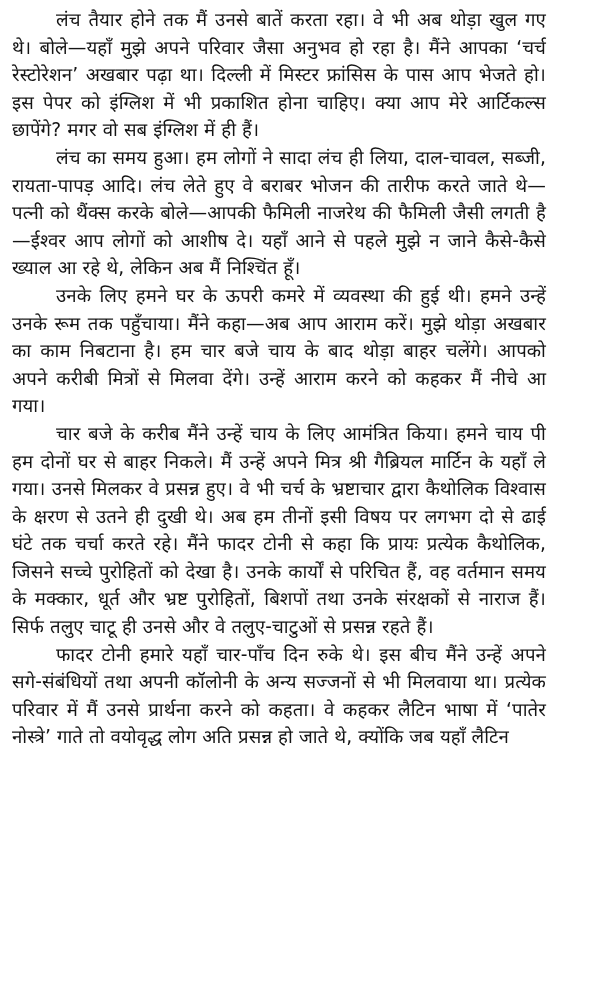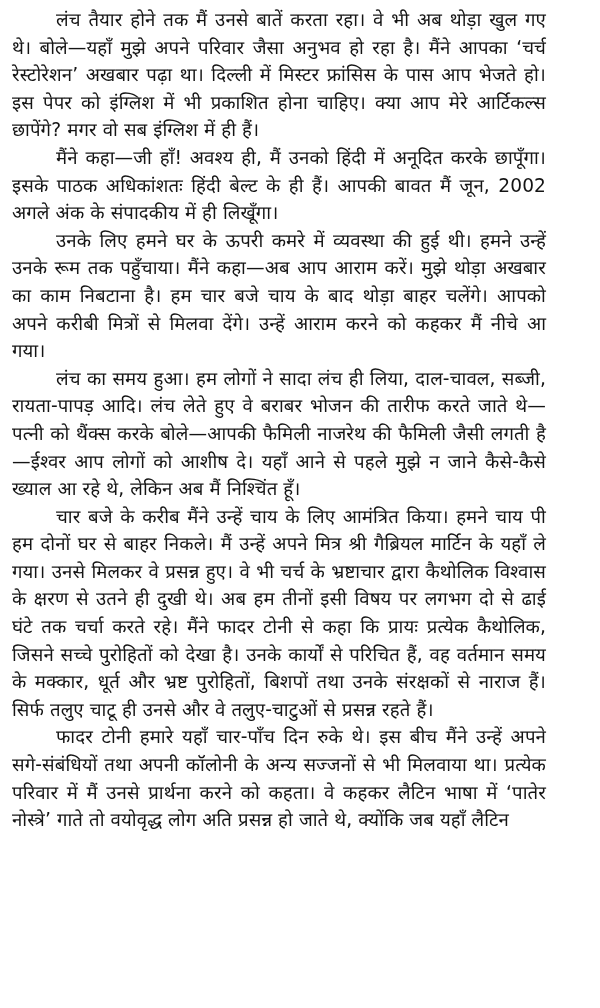--- a/index.html
+++ b/index.html
@@ -37,23 +37,22 @@
     margin-top: 43px;
   }
   .footer .sep { margin: 0 6px; font-weight: normal; }
 </style>
 </head>
 <body>
 
 <div class="page">
   <div class="body-text">
     <p class="para">लंच तैयार होने तक मैं उनसे बातें करता रहा। वे भी अब थोड़ा खुल गए थे। बोले—यहाँ मुझे अपने परिवार जैसा अनुभव हो रहा है। मैंने आपका ‘चर्च रेस्टोरेशन’ अखबार पढ़ा था। दिल्ली में मिस्टर फ्रांसिस के पास आप भेजते हो। इस पेपर को इंग्लिश में भी प्रकाशित होना चाहिए। क्या आप मेरे आर्टिकल्स छापेंगे? मगर वो सब इंग्लिश में ही हैं।</p>
-    <p class="para">मैंने कहा—जी हाँ! अवश्य ही, मैं उनको हिंदी में अनूदित करके छापूँगा। इसके पाठक अधिकांशतः हिंदी बेल्ट के ही हैं। आपकी बावत मैं जून, 2002 अगले अंक के संपादकीय में ही लिखूँगा।</p>
+    <p class="para">लंच का समय हुआ। हम लोगों ने सादा लंच ही लिया, दाल-चावल, सब्जी, रायता-पापड़ आदि। लंच लेते हुए वे बराबर भोजन की तारीफ करते जाते थे—पत्नी को थैंक्स करके बोले—आपकी फैमिली नाजरेथ की फैमिली जैसी लगती है—ईश्वर आप लोगों को आशीष दे। यहाँ आने से पहले मुझे न जाने कैसे-कैसे ख्याल आ रहे थे, लेकिन अब मैं निश्चिंत हूँ।</p>
     <p class="para">उनके लिए हमने घर के ऊपरी कमरे में व्यवस्था की हुई थी। हमने उन्हें उनके रूम तक पहुँचाया। मैंने कहा—अब आप आराम करें। मुझे थोड़ा अखबार का काम निबटाना है। हम चार बजे चाय के बाद थोड़ा बाहर चलेंगे। आपको अपने करीबी मित्रों से मिलवा देंगे। उन्हें आराम करने को कहकर मैं नीचे आ गया।</p>
-    <p class="para">लंच का समय हुआ। हम लोगों ने सादा लंच ही लिया, दाल-चावल, सब्जी, रायता-पापड़ आदि। लंच लेते हुए वे बराबर भोजन की तारीफ करते जाते थे—पत्नी को थैंक्स करके बोले—आपकी फैमिली नाजरेथ की फैमिली जैसी लगती है—ईश्वर आप लोगों को आशीष दे। यहाँ आने से पहले मुझे न जाने कैसे-कैसे ख्याल आ रहे थे, लेकिन अब मैं निश्चिंत हूँ।</p>
     <p class="para">चार बजे के करीब मैंने उन्हें चाय के लिए आमंत्रित किया। हमने चाय पी हम दोनों घर से बाहर निकले। मैं उन्हें अपने मित्र श्री गैब्रियल मार्टिन के यहाँ ले गया। उनसे मिलकर वे प्रसन्न हुए। वे भी चर्च के भ्रष्टाचार द्वारा कैथोलिक विश्वास के क्षरण से उतने ही दुखी थे। अब हम तीनों इसी विषय पर लगभग दो से ढाई घंटे तक चर्चा करते रहे। मैंने फादर टोनी से कहा कि प्रायः प्रत्येक कैथोलिक, जिसने सच्चे पुरोहितों को देखा है। उनके कार्यों से परिचित हैं, वह वर्तमान समय के मक्कार, धूर्त और भ्रष्ट पुरोहितों, बिशपों तथा उनके संरक्षकों से नाराज हैं। सिर्फ तलुए चाटू ही उनसे और वे तलुए-चाटुओं से प्रसन्न रहते हैं।</p>
     <p class="para">फादर टोनी हमारे यहाँ चार-पाँच दिन रुके थे। इस बीच मैंने उन्हें अपने सगे-संबंधियों तथा अपनी कॉलोनी के अन्य सज्जनों से भी मिलवाया था। प्रत्येक परिवार में मैं उनसे प्रार्थना करने को कहता। वे कहकर लैटिन भाषा में ‘पातेर नोस्त्रे’ गाते तो वयोवृद्ध लोग अति प्रसन्न हो जाते थे, क्योंकि जब यहाँ लैटिन</p>
   </div>
 
   <div class="footer">
     <span>156</span><span class="sep">/</span><span>ऊँटेश्वरी माता का महंत</span>
   </div>
 </div>
 
 </body></html>

